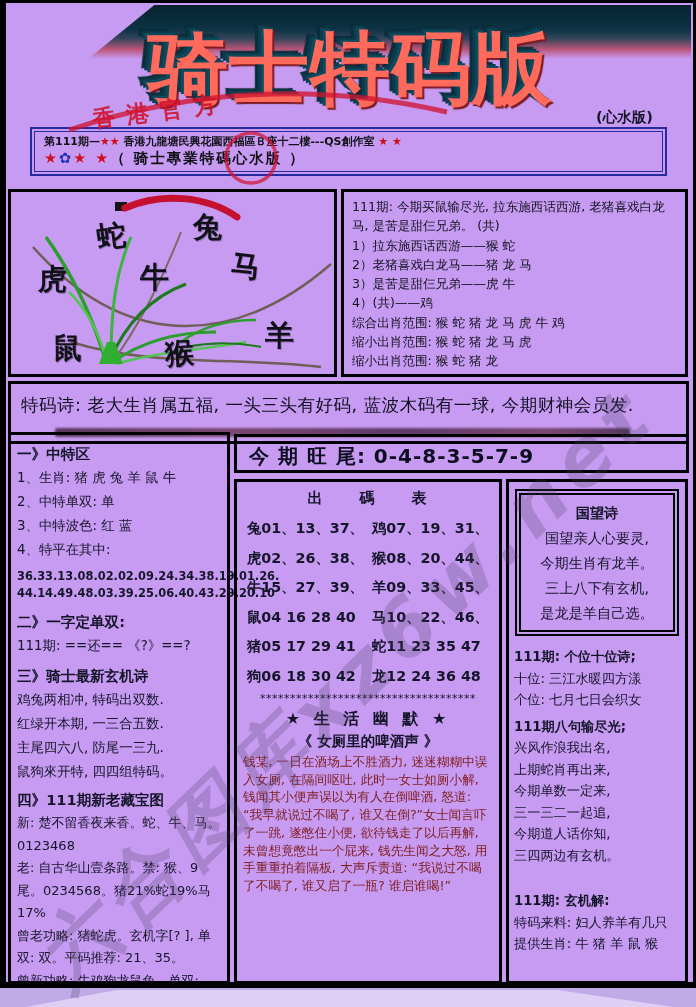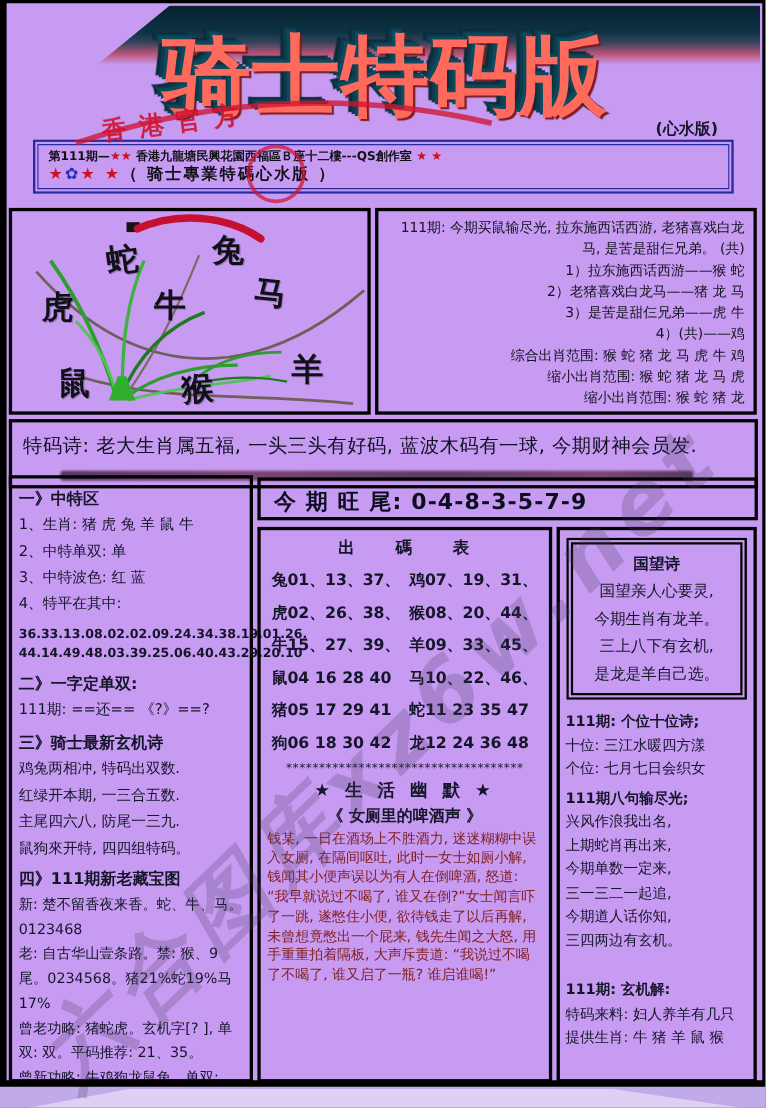--- a/index.html
+++ b/index.html
@@ -23,21 +23,21 @@
               border:2px solid #2a2aa0;box-shadow:inset 0 0 0 2px #c79bf2,inset 0 0 0 3px #2a2aa0;
               padding:5px 8px 0 12px;z-index:2;}
   .hline1{font-size:11px;font-weight:bold;color:#101018;white-space:nowrap;}
   .hline2{font-size:14.5px;font-weight:bold;letter-spacing:2px;color:#101018;margin-top:0;}
   .star-red{color:#cf0f1e;} .flower-blue{color:#2230bb;}
   .zodiac-box{position:absolute;left:8px;top:189px;width:329px;height:188px;box-sizing:border-box;
               border:3px solid #000;}
   .zchar{position:absolute;font-size:29px;font-weight:bold;color:#101018;font-family:"DejaVu Serif",serif;
          text-shadow:1px 1px 0 rgba(60,40,80,.35);}
   .tips-box{position:absolute;left:341px;top:189px;width:347px;height:188px;box-sizing:border-box;
-            border:3px solid #000;padding:5px 8px;font-size:12.6px;line-height:19.3px;color:#13131f;text-align:right;}
+            border:3px solid #000;padding:5px 8px;font-size:12.6px;line-height:19.3px;color:#13131f;}
   .poem-box{position:absolute;left:8px;top:381px;width:681px;height:63px;box-sizing:border-box;
             border:3px solid #000;font-size:17.5px;color:#101022;padding:9px 6px 0 10px;letter-spacing:.5px;}
   .smudge{position:absolute;left:55px;top:428px;width:575px;height:9px;border-radius:2px;
           background:linear-gradient(90deg,#2a0f22,#5c2440 30%,#33132a 60%,#5c2440 85%,#2a0f22);
           filter:blur(1.2px);opacity:.7;}
   .col-left{position:absolute;left:8px;top:432px;width:222px;height:552px;box-sizing:border-box;
             border:3px solid #000;padding:7px 6px;font-size:13.4px;line-height:24px;}
   .sec-title{font-weight:bold;font-size:14.6px;}
   .num-line{font-weight:bold;font-size:11.4px;line-height:17px;letter-spacing:0;}
   .lbl{font-weight:normal;}

